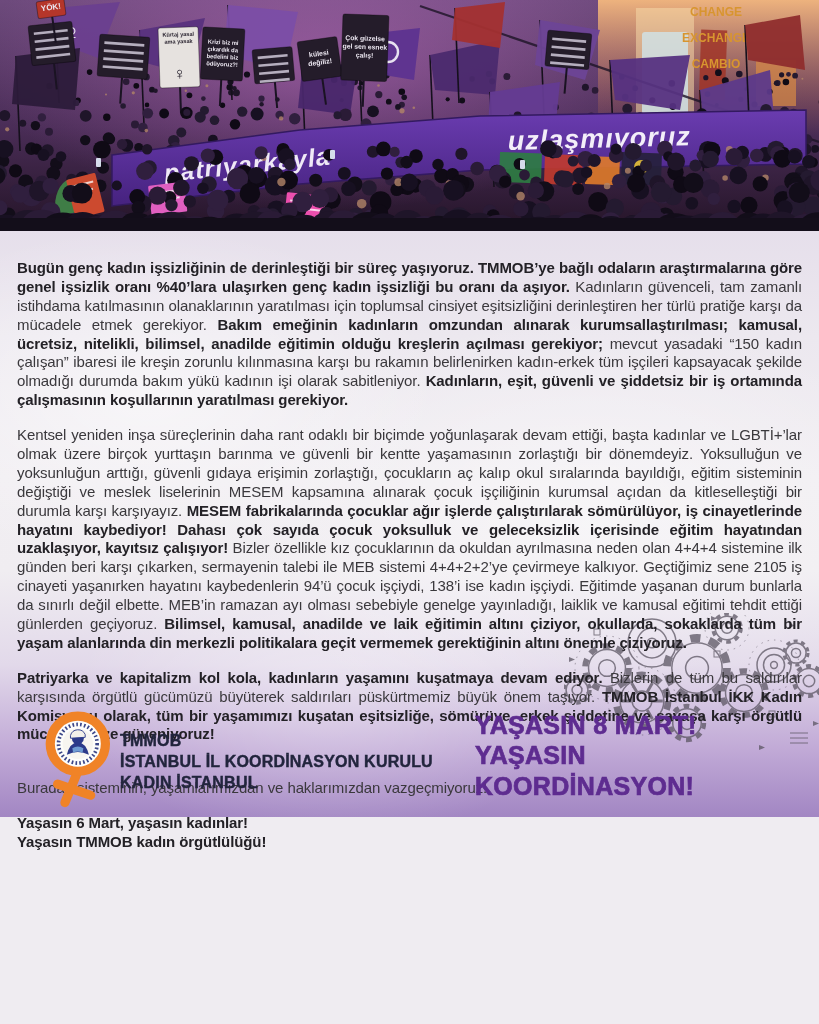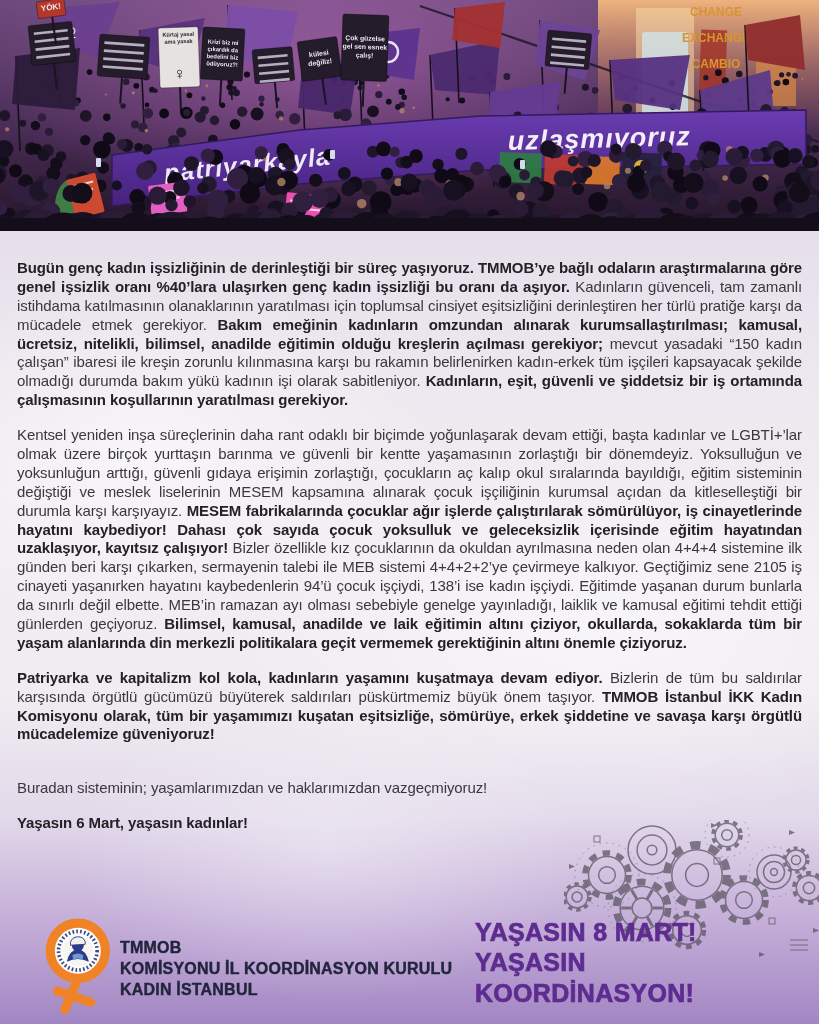--- a/index.html
+++ b/index.html
@@ -2,21 +2,21 @@
 <html><head>
 <meta charset="utf-8">
 <style>
   html,body{margin:0;padding:0;background:#4a4a4a;}
   .poster{position:relative;width:819px;height:1024px;overflow:hidden;margin:0 auto;
           font-family:"Liberation Sans","DejaVu Sans",sans-serif;background:#efecf1;}
   
   .photo{position:absolute;top:0;left:0;width:819px;height:231px;}
   .photo svg{display:block;width:819px;height:231px;}
   
-  .content{position:absolute;top:231px;left:0;width:819px;height:793px;
+  .content{position:absolute;top:231px;left:0;width:819px;height:586px;
     background:linear-gradient(180deg,#e6dfeb 0%,#ece8ef 18%,#f1eef2 42%,#f0edf1 58%,
                #e2d9ea 74%,#c2abd7 88%,#a286c3 100%);}
   .content::before{content:'';position:absolute;inset:0;pointer-events:none;
     background:radial-gradient(420px 240px at 18% 28%,rgba(255,255,255,.55),transparent 70%),
                radial-gradient(520px 300px at 72% 50%,rgba(255,255,255,.45),transparent 70%),
                radial-gradient(360px 220px at 40% 78%,rgba(255,255,255,.35),transparent 70%);}
   #article{position:absolute;top:28px;left:17px;right:17px;z-index:2;
     color:#3a383c;font-size:15px;line-height:1.26;text-align:justify;letter-spacing:-.1px;}
   #article p{margin:0 0 16px;}
   #article .b{font-weight:bold;color:#232126;}
@@ -700,21 +700,21 @@
         </g>
     </svg>
   </div>
 
   <div class="content">
     <div id="article">
         <p><span class="b">Bugün genç kadın işsizliğinin de derinleştiği bir süreç yaşıyoruz. TMMOB’ye bağlı odaların araştırmalarına göre genel işsizlik oranı %40’lara ulaşırken genç kadın işsizliği bu oranı da aşıyor.</span><span> Kadınların güvenceli, tam zamanlı istihdama katılmasının olanaklarının yaratılması için toplumsal cinsiyet eşitsizliğini derinleştiren her türlü pratiğe karşı da mücadele etmek gerekiyor. </span><span class="b">Bakım emeğinin kadınların omzundan alınarak kurumsallaştırılması; kamusal, ücretsiz, nitelikli, bilimsel, anadilde eğitimin olduğu kreşlerin açılması gerekiyor;</span><span> mevcut yasadaki “150 kadın çalışan” ibaresi ile kreşin zorunlu kılınmasına karşı bu rakamın belirlenirken kadın-erkek tüm işçileri kapsayacak şekilde olmadığı durumda bakım yükü kadının işi olarak sabitleniyor. </span><span class="b">Kadınların, eşit, güvenli ve şiddetsiz bir iş ortamında çalışmasının koşullarının yaratılması gerekiyor.</span></p>
         <p><span>Kentsel yeniden inşa süreçlerinin daha rant odaklı bir biçimde yoğunlaşarak devam ettiği, başta kadınlar ve LGBTİ+’lar olmak üzere birçok yurttaşın barınma ve güvenli bir kentte yaşamasının zorlaştığı bir dönemdeyiz. Yoksulluğun ve yoksunluğun arttığı, güvenli gıdaya erişimin zorlaştığı, çocukların aç kalıp okul sıralarında bayıldığı, eğitim sisteminin değiştiği ve meslek liselerinin MESEM kapsamına alınarak çocuk işçiliğinin kurumsal açıdan da kitleselleştiği bir durumla karşı karşıyayız. </span><span class="b">MESEM fabrikalarında çocuklar ağır işlerde çalıştırılarak sömürülüyor, iş cinayetlerinde hayatını kaybediyor! Dahası çok sayıda çocuk yoksulluk ve geleceksizlik içerisinde eğitim hayatından uzaklaşıyor, kayıtsız çalışıyor!</span><span> Bizler özellikle kız çocuklarının da okuldan ayrılmasına neden olan 4+4+4 sistemine ilk günden beri karşı çıkarken, sermayenin talebi ile MEB sistemi 4+4+2+2’ye çevirmeye kalkıyor. Geçtiğimiz sene 2105 iş cinayeti yaşanırken hayatını kaybedenlerin 94’ü çocuk işçiydi, 138’i ise kadın işçiydi. Eğitimde yaşanan durum bunlarla da sınırlı değil elbette. MEB’in ramazan ayı olması sebebiyle genelge yayınladığı, laiklik ve kamusal eğitimi tehdit ettiği günlerden geçiyoruz. </span><span class="b">Bilimsel, kamusal, anadilde ve laik eğitimin altını çiziyor, okullarda, sokaklarda tüm bir yaşam alanlarında din merkezli politikalara geçit vermemek gerektiğinin altını önemle çiziyoruz.</span></p>
         <p><span class="b">Patriyarka ve kapitalizm kol kola, kadınların yaşamını kuşatmaya devam ediyor.</span><span> Bizlerin de tüm bu saldırılar karşısında örgütlü gücümüzü büyüterek saldırıları püskürtmemiz büyük önem taşıyor. </span><span class="b">TMMOB İstanbul İKK Kadın Komisyonu olarak, tüm bir yaşamımızı kuşatan eşitsizliğe, sömürüye, erkek şiddetine ve savaşa karşı örgütlü mücadelemize güveniyoruz!</span></p>
         <p><br><span>Buradan sisteminin; yaşamlarımızdan ve haklarımızdan vazgeçmiyoruz!</span></p>
-        <p><span class="b">Yaşasın 6 Mart, yaşasın kadınlar!</span><br></p>
+        <p><span class="b">Yaşasın 6 Mart, yaşasın kadınlar!</span><br><span class="b">Yaşasın TMMOB kadın örgütlülüğü!</span></p>
       </div>
 
     <svg class="gears" id="gearSvg" viewBox="0 0 255 148">
         <circle cx="133" cy="55" r="30" fill="none" stroke="#5c5663" stroke-width="7.800000000000001" stroke-dasharray="10.200000000000001 9"></circle>
         <circle cx="133" cy="55" r="25.2" fill="none" stroke="#5c5663" stroke-width="1.5"></circle>
         <circle cx="133" cy="55" r="11.4" fill="none" stroke="#5c5663" stroke-width="1.5"></circle>
         <circle cx="43" cy="55" r="22" fill="none" stroke="#5c5663" stroke-width="5.720000000000001" stroke-dasharray="7.48 6.6"></circle>
         <circle cx="43" cy="55" r="18.48" fill="none" stroke="#5c5663" stroke-width="1.5"></circle>
         <circle cx="43" cy="55" r="8.36" fill="none" stroke="#5c5663" stroke-width="1.5"></circle>
         <circle cx="78" cy="88" r="26" fill="none" stroke="#5c5663" stroke-width="6.76" stroke-dasharray="8.84 7.8"></circle>
@@ -776,21 +776,21 @@
         <circle cx="52" cy="42" r="21" fill="none" stroke="#27337c" stroke-width="4" stroke-dasharray="1.8 2.4" opacity=".9"></circle>
         <circle cx="52" cy="42" r="16.5" fill="#f7f5f0"></circle>
         <path d="M40,54 Q43,41 52,40 Q61,41 64,54 Q52,48 40,54 Z" fill="#2c3a8a"></path>
         <circle cx="52" cy="36" r="6.5" fill="#2c3a8a"></circle>
         <path d="M44,33 A8.5 8.5 0 0 1 60,32 L60,35 L44,36 Z" fill="#f2f0ea" stroke="#2c3a8a" stroke-width="1"></path>
         <path d="M46,47 Q52,43 58,47 L57,52 Q52,49 47,52 Z" fill="#6f9bd2"></path>
       </svg>
 
       <div class="org">
         <div>TMMOB</div>
-        <div>KOMİSYONU İL KOORDİNASYON KURULU</div>
+        <div>İSTANBUL İL KOORDİNASYON KURULU</div>
         <div>KADIN İSTANBUL</div>
       </div>
 
       <div class="headline">
         <div>YAŞASIN 8 MART!</div>
         <div>YAŞASIN KOORDİNASYON!</div>
       </div>
     </div>
   </div>
 </div>

